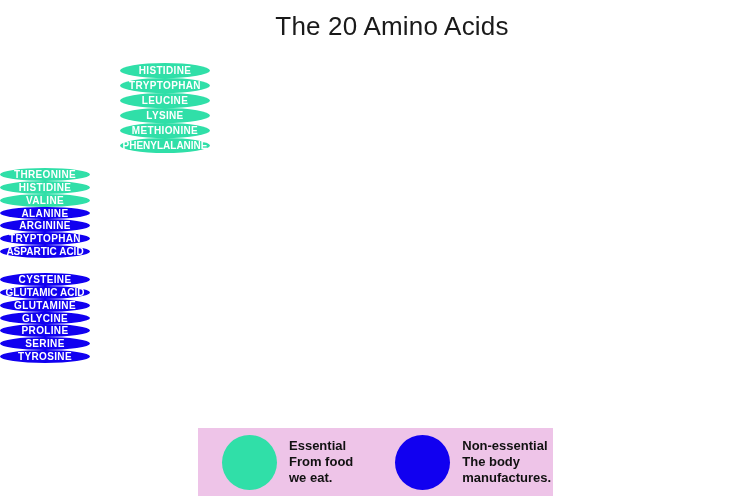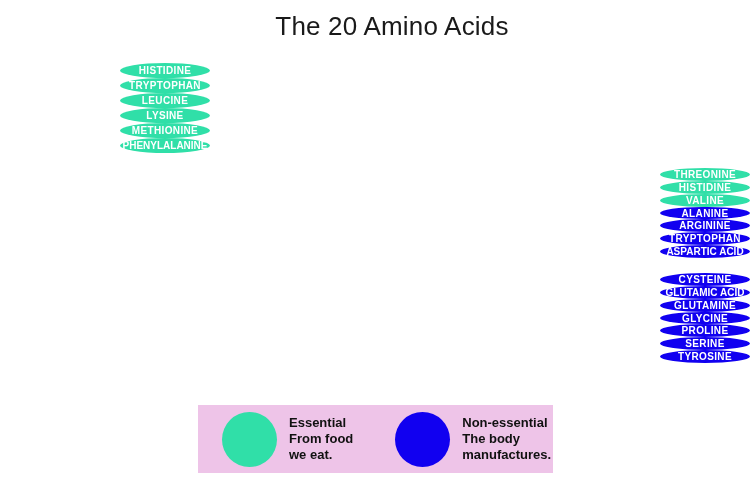--- a/index.html
+++ b/index.html
@@ -47,21 +47,20 @@
     height: 90px;
     margin-bottom: 15px;
     column-gap: 17px;
   }
 
   .acid-row.row-offset {
     padding-left: 120px;
   }
 
   .acid-row.row-flush {
-    align-items: flex-end;
   }
 
   .acid-circle {
     width: 90px;
     height: 90px;
     min-width: 90px;
     border-radius: 50%;
     display: flex;
     align-items: center;
     justify-content: center;
@@ -88,21 +87,21 @@
   }
 
   .acid-label.shrink {
     font-size: 10px;
     letter-spacing: 0px;
   }
 
   #legend {
     position: absolute;
     left: 198px;
-    top: 405px;
+    top: 428px;
     width: 355px;
     height: 68px;
     background: #EEC4E8;
     display: flex;
     flex-direction: row;
     align-items: center;
   }
 
   .legend-item {
     display: flex;

